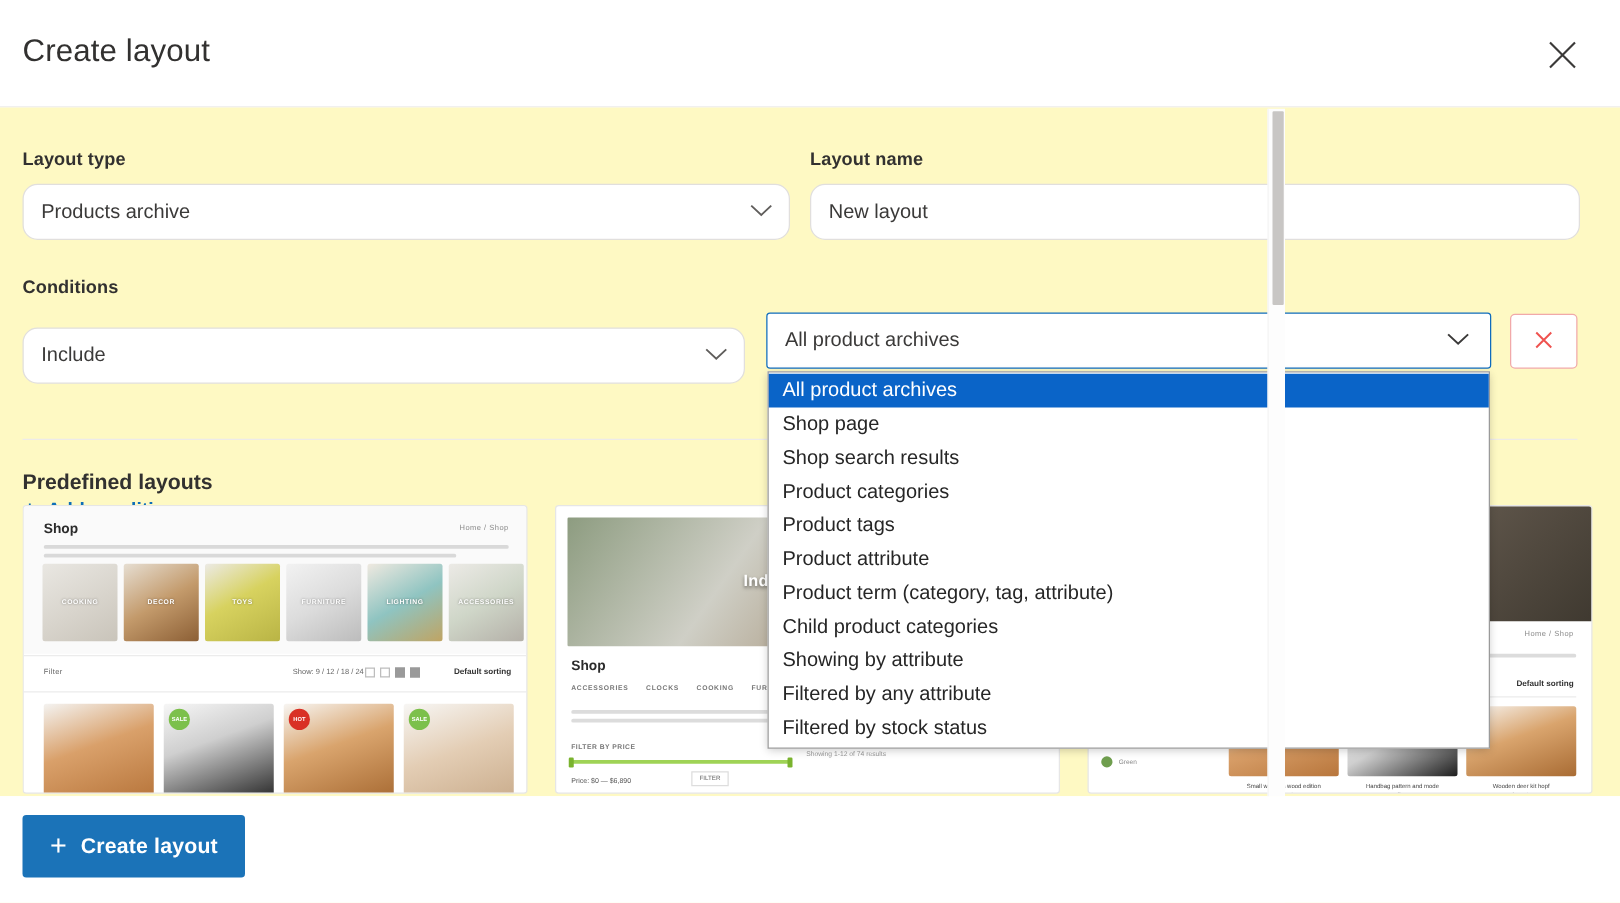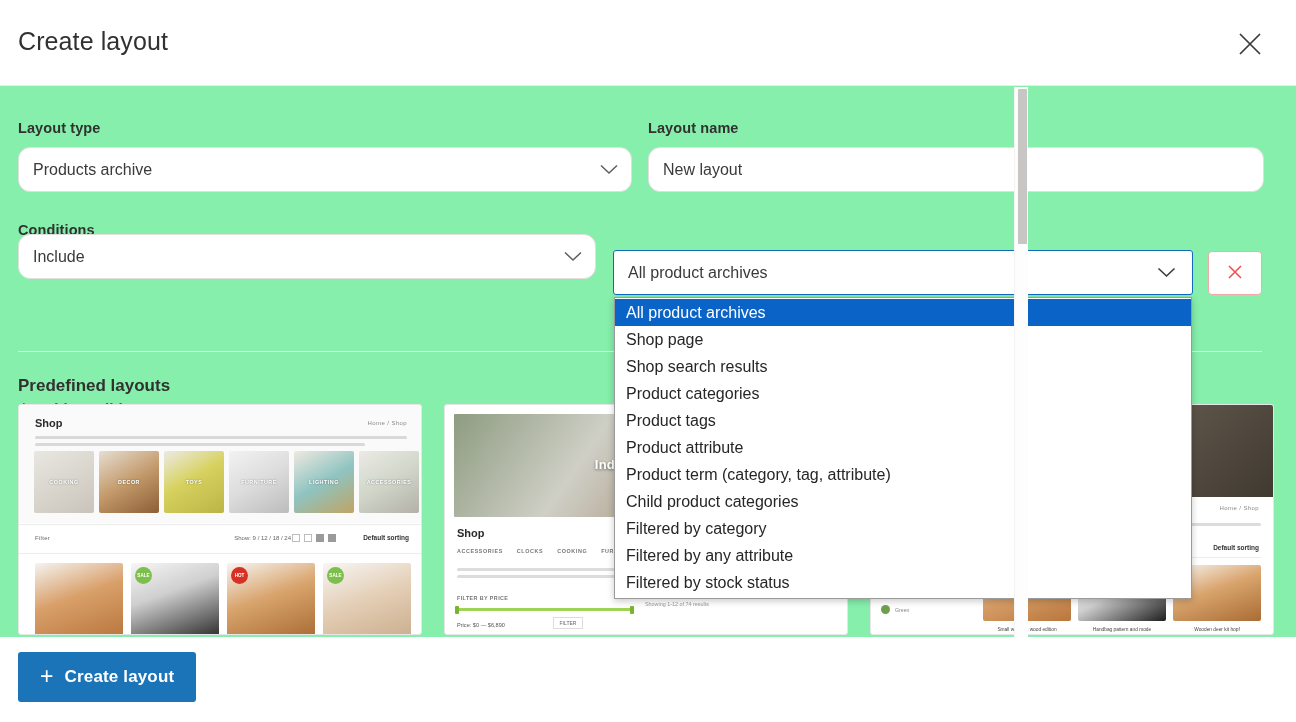--- a/index.html
+++ b/index.html
@@ -54,21 +54,21 @@
   .close-btn svg { display: block; }
 
   
   .modal-body {
     position: absolute;
     top: 86px;
     left: 0;
     width: 1296px;
     height: 551px;
     overflow: hidden;
-    background: #86efac;
+    background: #fef9c3;
   }
 
   .field-label {
     font-size: 14.5px;
     font-weight: 600;
     color: #323130;
     letter-spacing: .1px;
   }
 
   .txt-input, .sel-input {
@@ -101,21 +101,21 @@
     display: block;
   }
 
   
   .row-type   { position: absolute; left: 18px;  top: 34px;  width: 614px; }
   .row-name   { position: absolute; left: 648px; top: 34px;  width: 616px; }
   .row-type .field-label, .row-name .field-label { display: block; margin-bottom: 11px; }
 
   
   .cond-label { position: absolute; left: 18px; top: 136px; }
-  .cond-sel   { position: absolute; left: 18px; top: 148px; width: 578px; text-decoration: underline; }
+  .cond-sel   { position: absolute; left: 18px; top: 176px; width: 578px; text-decoration: underline; }
 
   .add-cond {
     position: absolute;
     left: 18px; top: 313px;
     display: flex;
     align-items: center;
     gap: 8px;
     color: #0d6eb8;
     font-size: 15.5px;
     font-weight: 600;
@@ -536,21 +536,21 @@
 
     <div class="dropdown-list">
       <div class="dd-item selected">All product archives</div>
       <div class="dd-item">Shop page</div>
       <div class="dd-item">Shop search results</div>
       <div class="dd-item">Product categories</div>
       <div class="dd-item">Product tags</div>
       <div class="dd-item">Product attribute</div>
       <div class="dd-item">Product term (category, tag, attribute)</div>
       <div class="dd-item">Child product categories</div>
-      <div class="dd-item">Filtered by category</div>
+      <div class="dd-item">Showing by attribute</div>
       <div class="dd-item">Filtered by any attribute</div>
       <div class="dd-item">Filtered by stock status</div>
     </div>
 
     <button class="del-cond">
       <span>
         <svg width="18" height="18" viewBox="0 0 18 18" fill="none">
           <path d="M3 3 L15 15 M15 3 L3 15" stroke="#ef5350" stroke-width="1.6"></path>
         </svg>
       </span>

